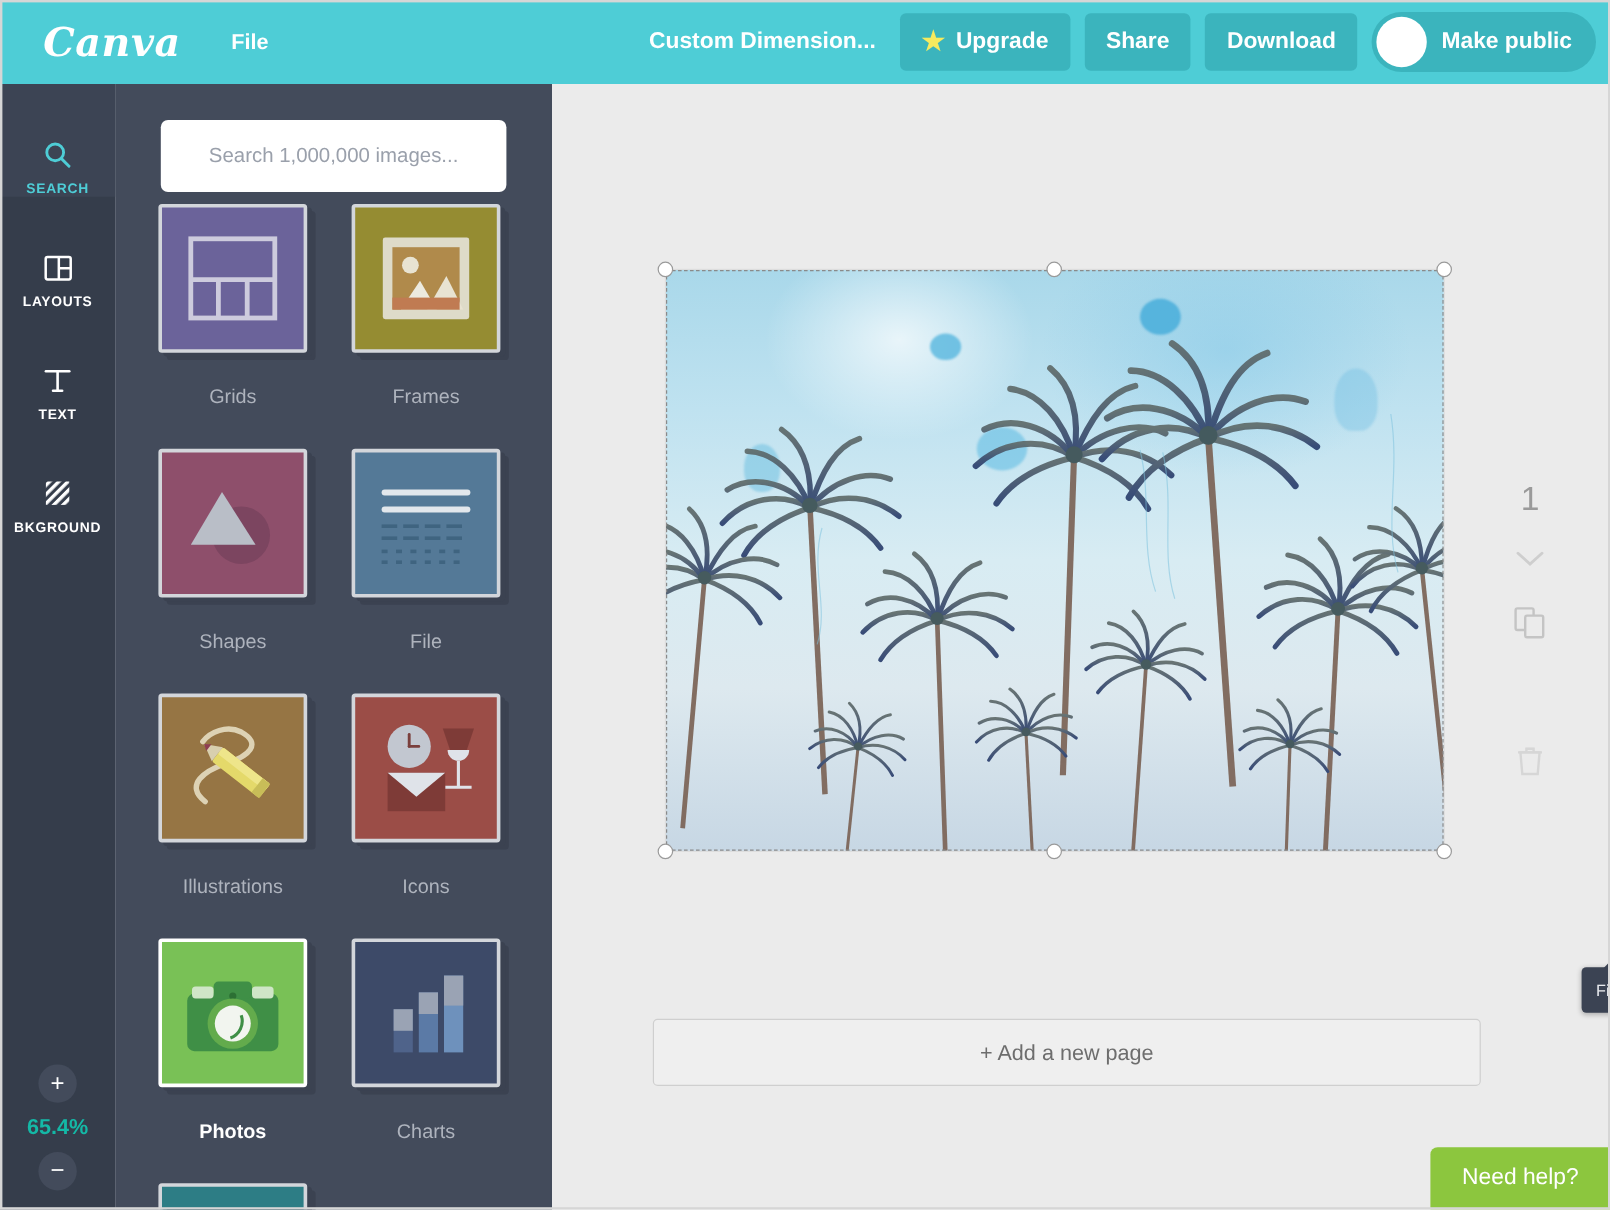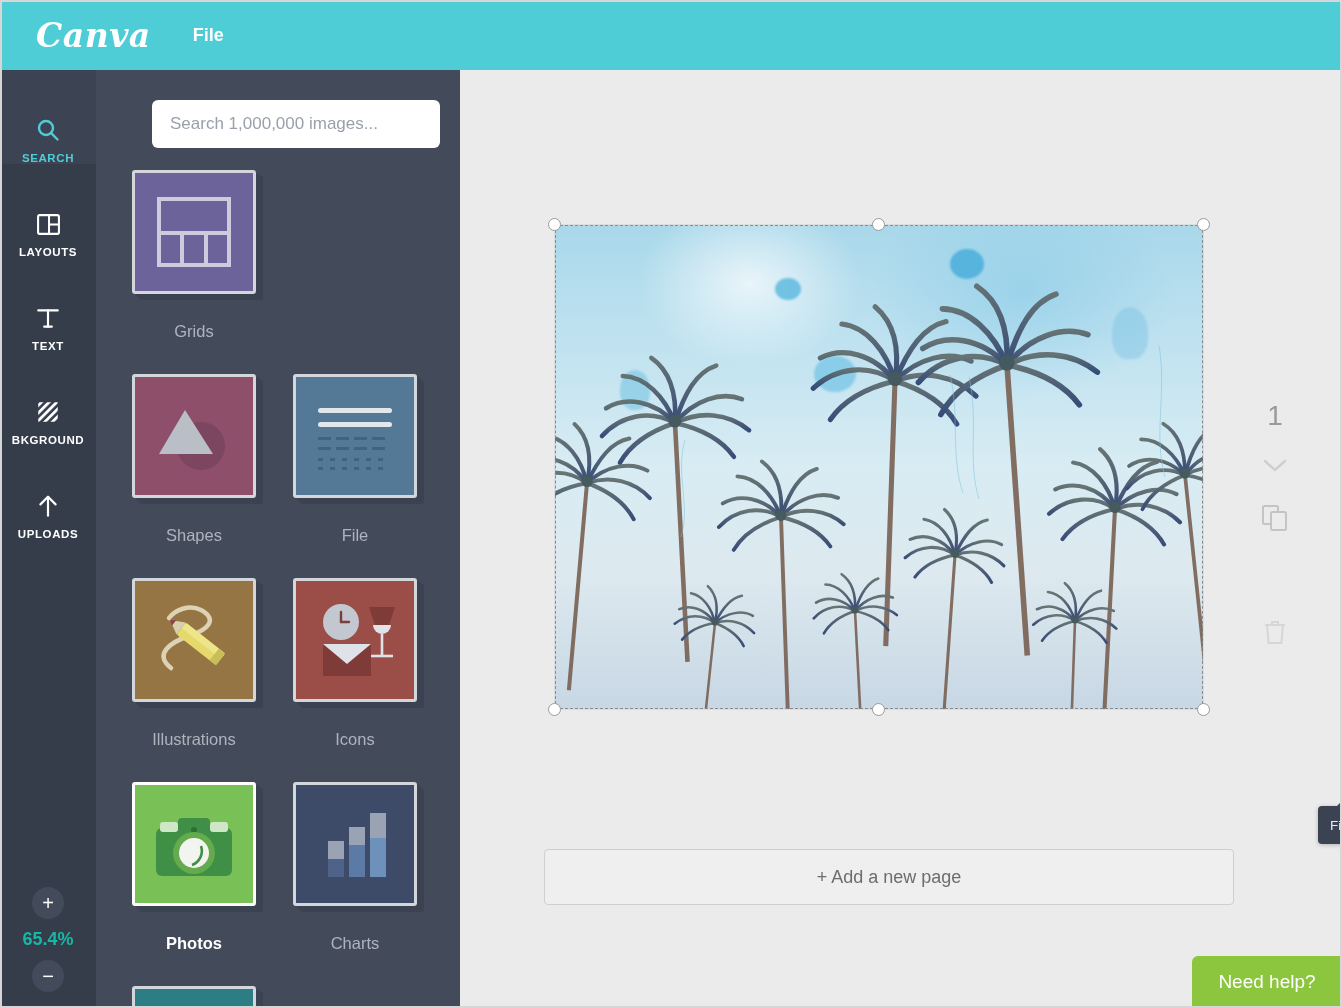--- a/index.html
+++ b/index.html
@@ -81,24 +81,25 @@
     cursor: pointer; border: none; font-family: "Liberation Sans", sans-serif;
   }
   .zoomval { color: #14b8a6; font-size: 18px; font-weight: 700; }
 
   
   .panel {
     position: absolute; left: 96px; top: 70px; width: 364px; height: 938px;
     background: #434b5b; overflow: hidden;
   }
   .searchbox {
-    position: absolute; left: 56px; top: 30px; width: 288px; height: 48px;
+    position: absolute; left: 38px; top: 30px; width: 288px; height: 60px;
     background: #fff; border-radius: 6px; border: none;
     font-size: 17px; color: #8d939e; padding: 0 18px;
     font-family: "Liberation Sans", sans-serif;
+    text-align: center;
   }
   .searchbox::placeholder { color: #9aa0ab; }
   .tiles {
     position: absolute; left: 0; top: 100px; width: 364px; height: 838px;
     padding: 0 36px;
   }
   .tilerow { display: flex; gap: 37px; margin-bottom: 33px; }
   .tile { width: 124px; cursor: pointer; }
   .tile-stack { position: relative; width: 124px; height: 124px; }
   .tile-stack::before, .tile-stack::after {
@@ -198,20 +199,36 @@
 </style>
 </head>
 <body>
 
 <div class="app">
 
   <div class="topbar">
     <div class="logo">Canva</div>
     <div class="file-menu">File</div>
 
+    <div class="topbar-right">
+      <div class="doc-title">Custom Dimension...</div>
+
+      <button class="tbtn">
+        <span class="star">★</span>
+        <span>Upgrade</span>
+      </button>
+
+      <button class="tbtn">Share</button>
+      <button class="tbtn">Download</button>
+
+      <div class="makepublic">
+        <div class="toggle-knob"></div>
+        <span>Make public</span>
+      </div>
+    </div>
   </div>
 
   <div class="rail">
 
     <div class="rail-item rail-search">
       <span class="rail-ico">
         <svg width="26" height="26" viewBox="0 0 26 26" fill="none" stroke="currentColor" stroke-width="2.4">
           <circle cx="11" cy="11" r="7"></circle>
             <line x1="16.2" y1="16.2" x2="22.5" y2="22.5" stroke-linecap="round"></line>
         </svg>
@@ -248,29 +265,20 @@
             <pattern id="hatch" width="5" height="5" patternUnits="userSpaceOnUse" patternTransform="rotate(45)">
               <rect width="2.6" height="5" fill="currentColor"></rect>
             </pattern>
           </defs>
           <rect x="3" y="3" width="18" height="18" fill="url(#hatch)"></rect>
         </svg>
       </span>
       <span class="rail-label">BKGROUND</span>
     </div>
 
-    <div class="rail-item">
-      <span class="rail-ico">
-        <svg width="26" height="26" viewBox="0 0 24 24" fill="none" stroke="currentColor" stroke-width="2" stroke-linecap="round" stroke-linejoin="round">
-          <line x1="12" y1="21" x2="12" y2="3.5"></line>
-            <polyline points="5,10.5 12,3.5 19,10.5"></polyline>
-        </svg>
-      </span>
-      <span class="rail-label">UPLOADS</span>
-    </div>
 
     <div class="zoomwrap">
       <button class="zoombtn">+</button>
       <div class="zoomval">65.4%</div>
       <button class="zoombtn">−</button>
     </div>
   </div>
 
   <div class="panel">
     <input class="searchbox" type="text" placeholder="Search 1,000,000 images..." style="">
@@ -285,20 +293,35 @@
                 <rect x="4" y="4" width="70" height="66"></rect>
                 <line x1="4" y1="38" x2="74" y2="38"></line>
                 <line x1="27" y1="38" x2="27" y2="70"></line>
                 <line x1="51" y1="38" x2="51" y2="70"></line>
               </svg>
             </div>
           </div>
           <div class="tile-label">Grids</div>
         </div>
 
+        <div class="tile">
+          <div class="tile-stack">
+            <div class="tile-face" style="background:#958c32">
+              <svg width="82" height="76" viewBox="0 0 82 76">
+                <rect x="5" y="4" width="72" height="68" rx="2" fill="#dedbc9"></rect>
+                <rect x="13" y="12" width="56" height="52" fill="#b08a4b"></rect>
+                <circle cx="28" cy="27" r="7" fill="#e8e3d2"></circle>
+                <polygon points="20,64 36,40 50,64" fill="#eceadf"></polygon>
+                <polygon points="42,64 58,36 72,64" fill="#e8e3d2"></polygon>
+                <rect x="13" y="54" width="56" height="10" fill="#c07b52"></rect>
+              </svg>
+            </div>
+          </div>
+          <div class="tile-label">Frames</div>
+        </div>
       </div>
 
       <div class="tilerow">
         <div class="tile">
           <div class="tile-stack">
             <div class="tile-face" style="background:#8e4f6b">
               <svg width="86" height="80" viewBox="0 0 86 80">
                 <circle cx="50" cy="50" r="24" fill="#7c4560"></circle>
                 <polygon points="34,14 62,58 8,58" fill="#b9bec7"></polygon>
               </svg>

